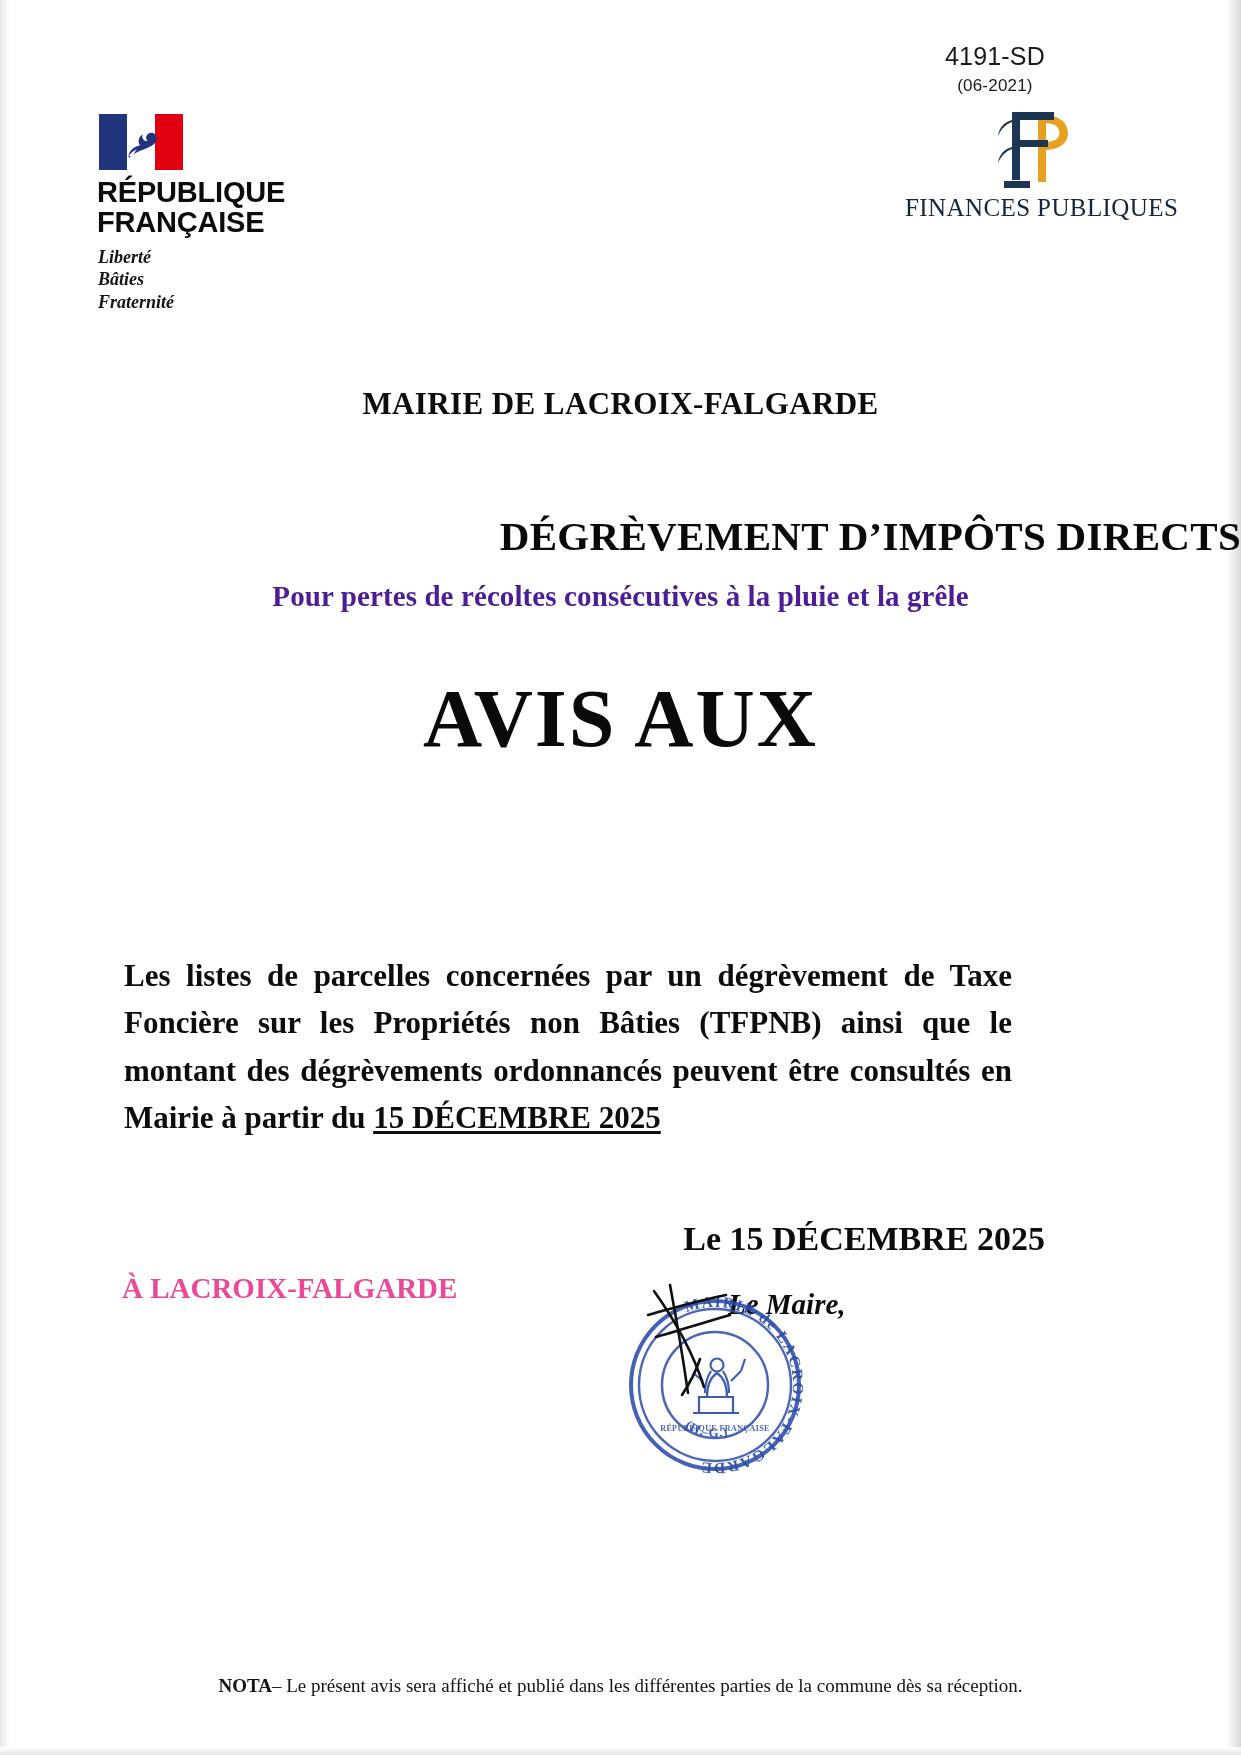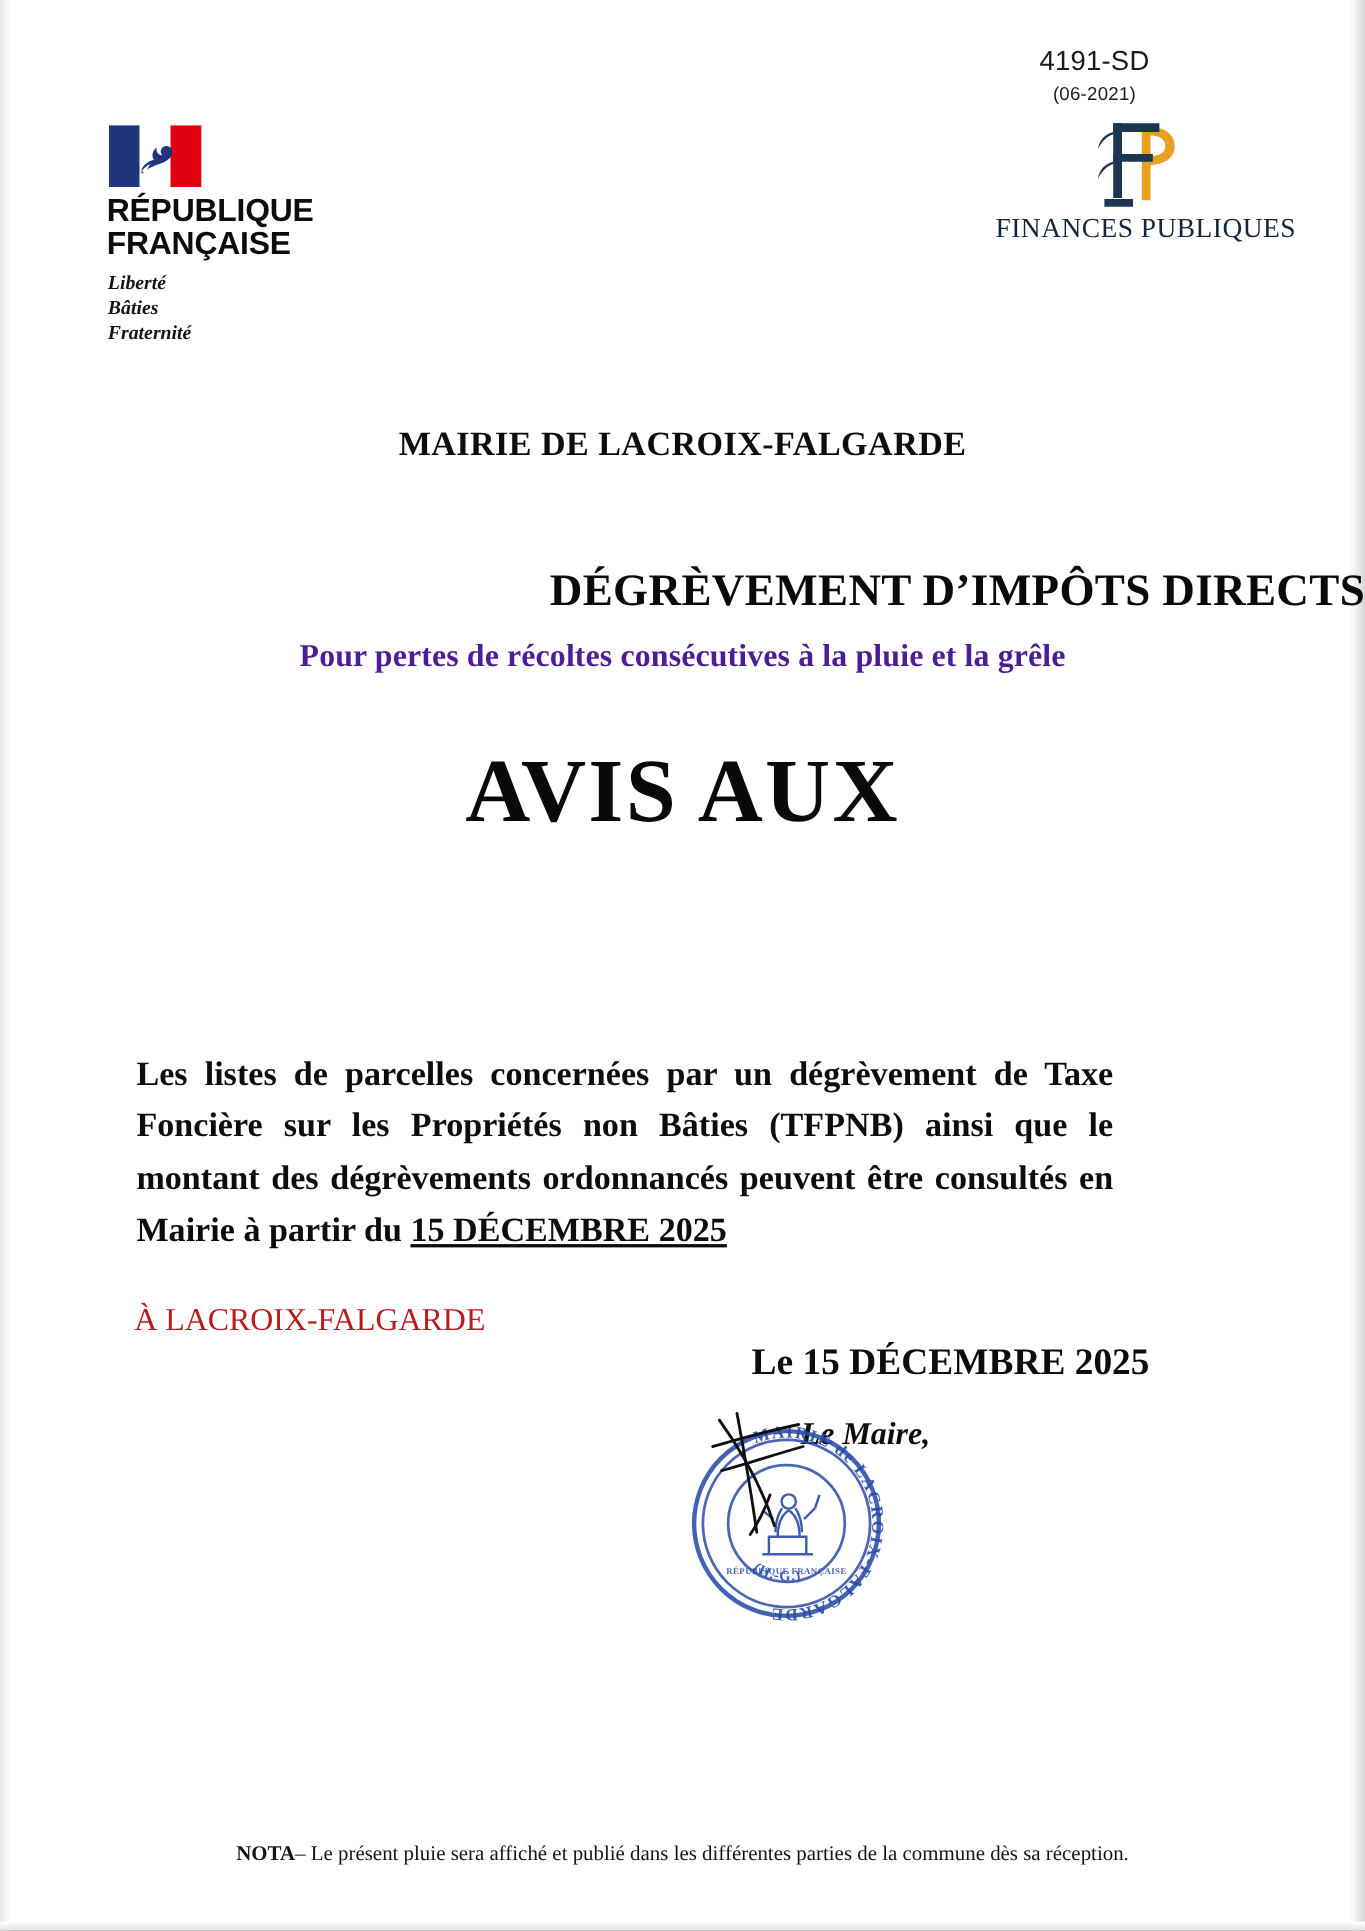--- a/index.html
+++ b/index.html
@@ -167,25 +167,25 @@
     color: #0d0d0d;
   }
   .body-text .date-underline {
     text-decoration: underline;
     text-underline-offset: 3px;
   }
 
   
   .place-line {
     position: absolute;
-    top: 1184px;
+    top: 1272px;
     left: 122px;
-    font-weight: normal;
+    font-weight: bold;
     font-size: 29px;
-    color: #b91c1c;
+    color: #ec4899;
   }
   .date-line {
     position: absolute;
     top: 1220px;
     right: 196px;
     font-weight: bold;
     font-size: 34px;
     color: #0d0d0d;
   }
   .mayor-line {
@@ -333,15 +333,15 @@
   <svg class="signature-scribble" viewBox="0 0 160 140">
     <g fill="none" stroke="#101010" stroke-width="2.6" stroke-linecap="round">
       <path d="M24 16 C44 44 62 74 74 112"></path>
       <path d="M40 10 C46 42 52 76 58 118"></path>
       <path d="M18 40 C40 34 66 26 96 20"></path>
       <path d="M26 62 C48 56 72 48 100 40"></path>
       <path d="M52 120 C60 108 66 96 70 84"></path>
     </g>
   </svg>
 
-  <div class="nota"><b>NOTA</b><span>– Le présent pluie sera affiché et publié dans les différentes parties de la commune dès sa réception.</span></div>
+  <div class="nota"><b>NOTA</b><span>– Le présent avis sera affiché et publié dans les différentes parties de la commune dès sa réception.</span></div>
 
 </div>
 
 </body></html>

